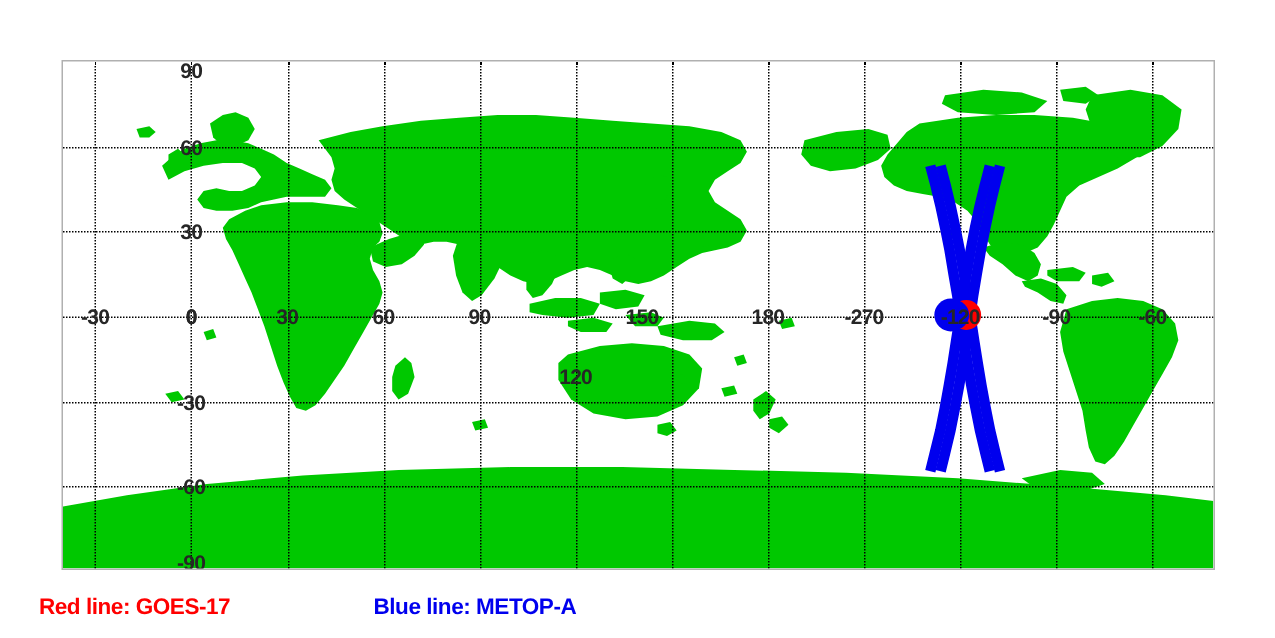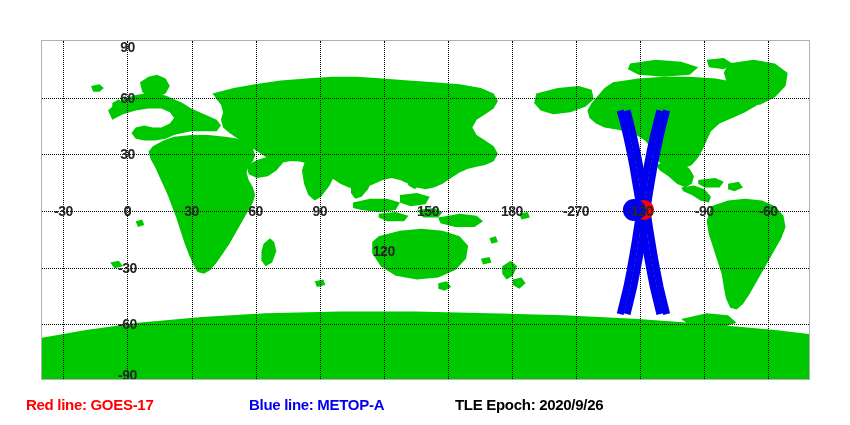--- a/index.html
+++ b/index.html
@@ -275,14 +275,13 @@
       <div class="lat-label" style="left: 85.4444px; top: 170px;">0</div>
       <div class="lat-label" style="left: 85.4444px; top: 226.667px;">-30</div>
       <div class="lat-label" style="left: 85.4444px; top: 283.333px;">-60</div>
       <div class="lat-label" style="left: 85.4444px; top: 334px;">-90</div>
     </div>
 </div>
 
 <div id="footer">
   <span class="legend-entry" id="legend-red">Red line: GOES-17</span>
   <span class="legend-entry" id="legend-blue">Blue line: METOP-A</span>
-  <span class="legend-entry" id="legend-epoch">TLE Epoch: 2020/9/26</span>
 </div>
 
 </body></html>

